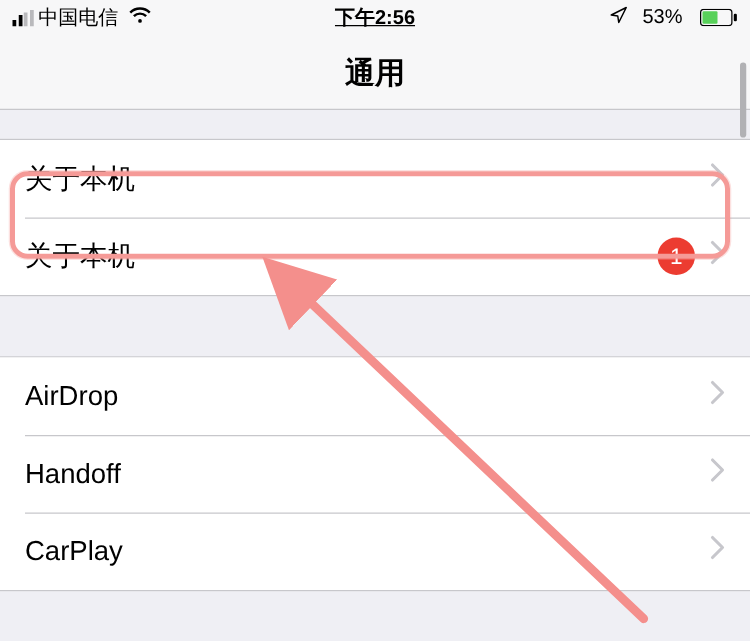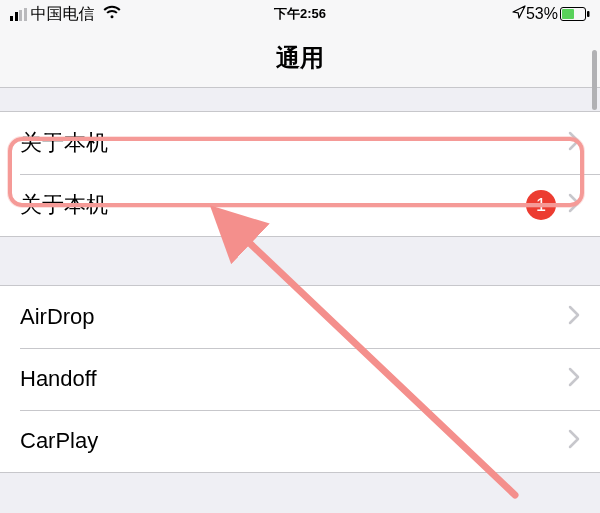--- a/index.html
+++ b/index.html
@@ -19,22 +19,22 @@
     justify-content: space-between;
     padding: 0 10px;
     font-size: 16px;
     font-weight: 500;
   }
   .status-left { display: flex; align-items: center; gap: 4px; text-align: center; }
   .signal-bars { display: flex; align-items: flex-end; gap: 1.5px; height: 13px; }
   .signal-bars span { width: 3px; background: #000; display: block; }
   .signal-bars span.dim { background: #b9b9bc; }
   .wifi { margin-left: 4px; }
-  .status-center { position: absolute; left: 50%; transform: translateX(-50%); font-weight: 600; font-size: 13px;}
-  .status-right { display: flex; align-items: center; gap: 0; font-size: 16px;}
+  .status-center { position: absolute; left: 50%; transform: translateX(-50%); font-weight: 600; font-size: 16px; text-decoration: underline;}
+  .status-right { display: flex; align-items: center; gap: 12px; font-size: 16px;}
   .battery { display:inline-flex; align-items:center; margin-left:2px; }
   
   .nav-bar {
     height: 60px;
     background: #f7f7f8;
     border-bottom: 1px solid #c7c7cb;
     display: flex;
     align-items: center;
     position: relative;
   }

